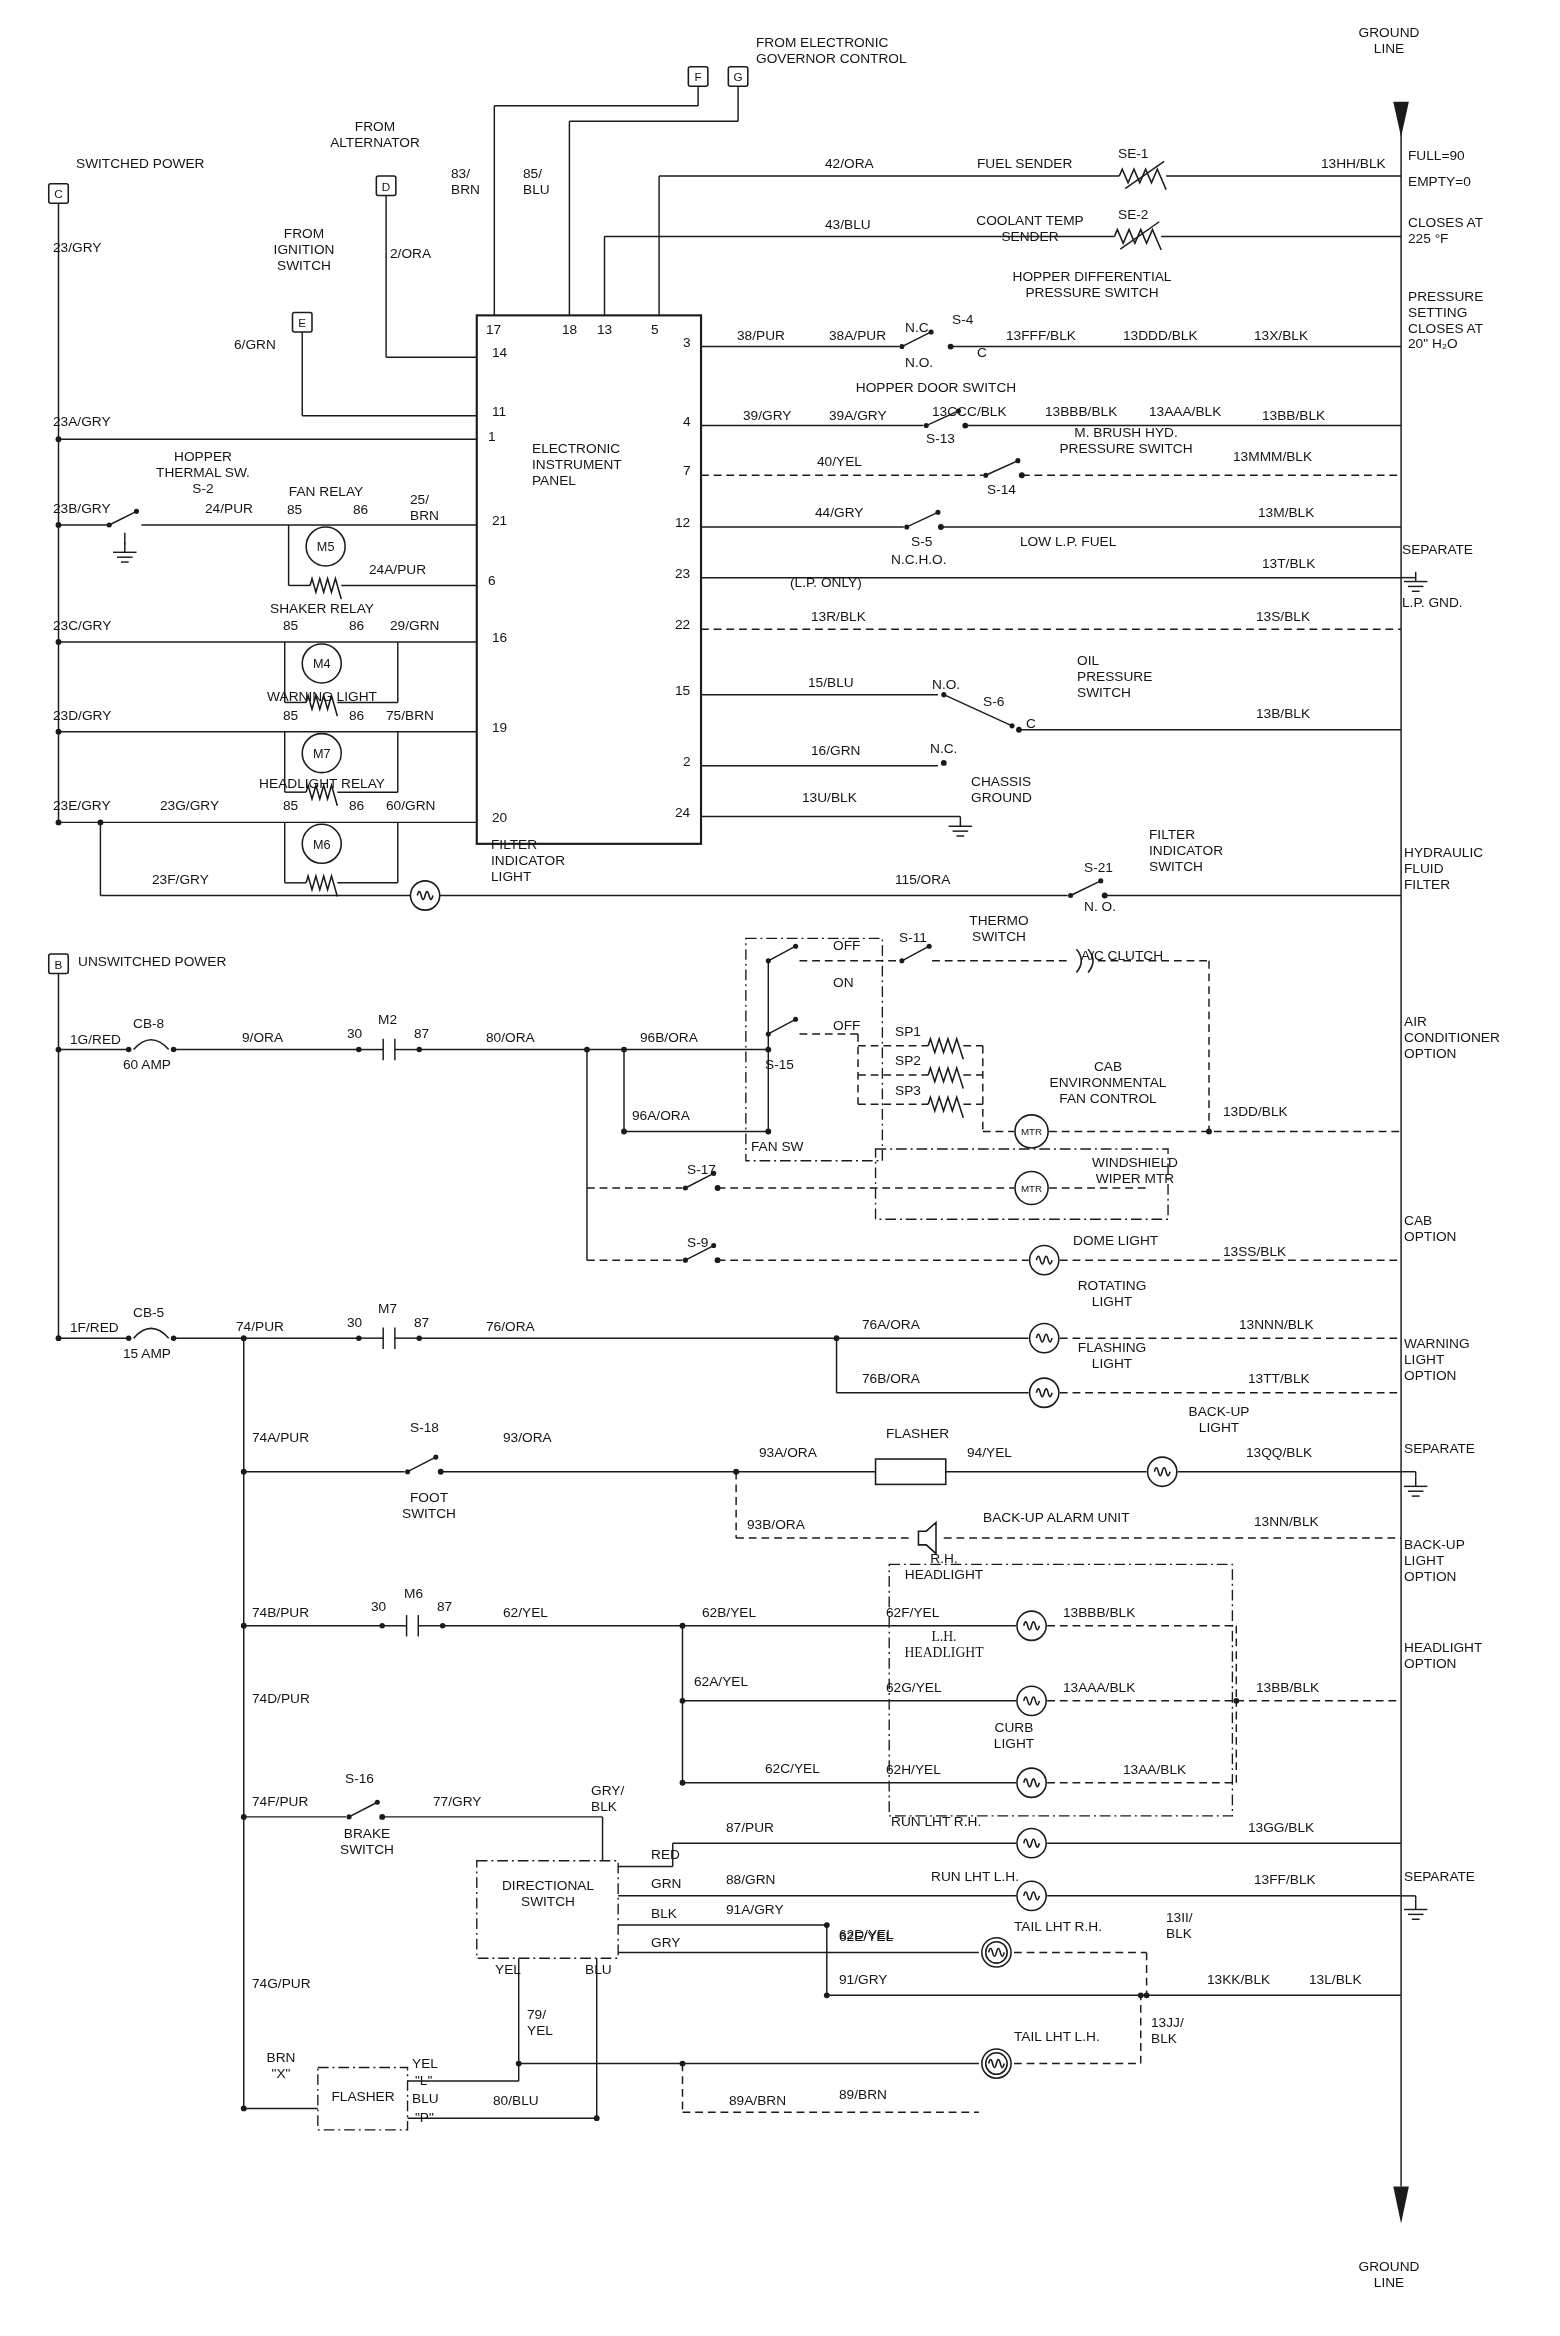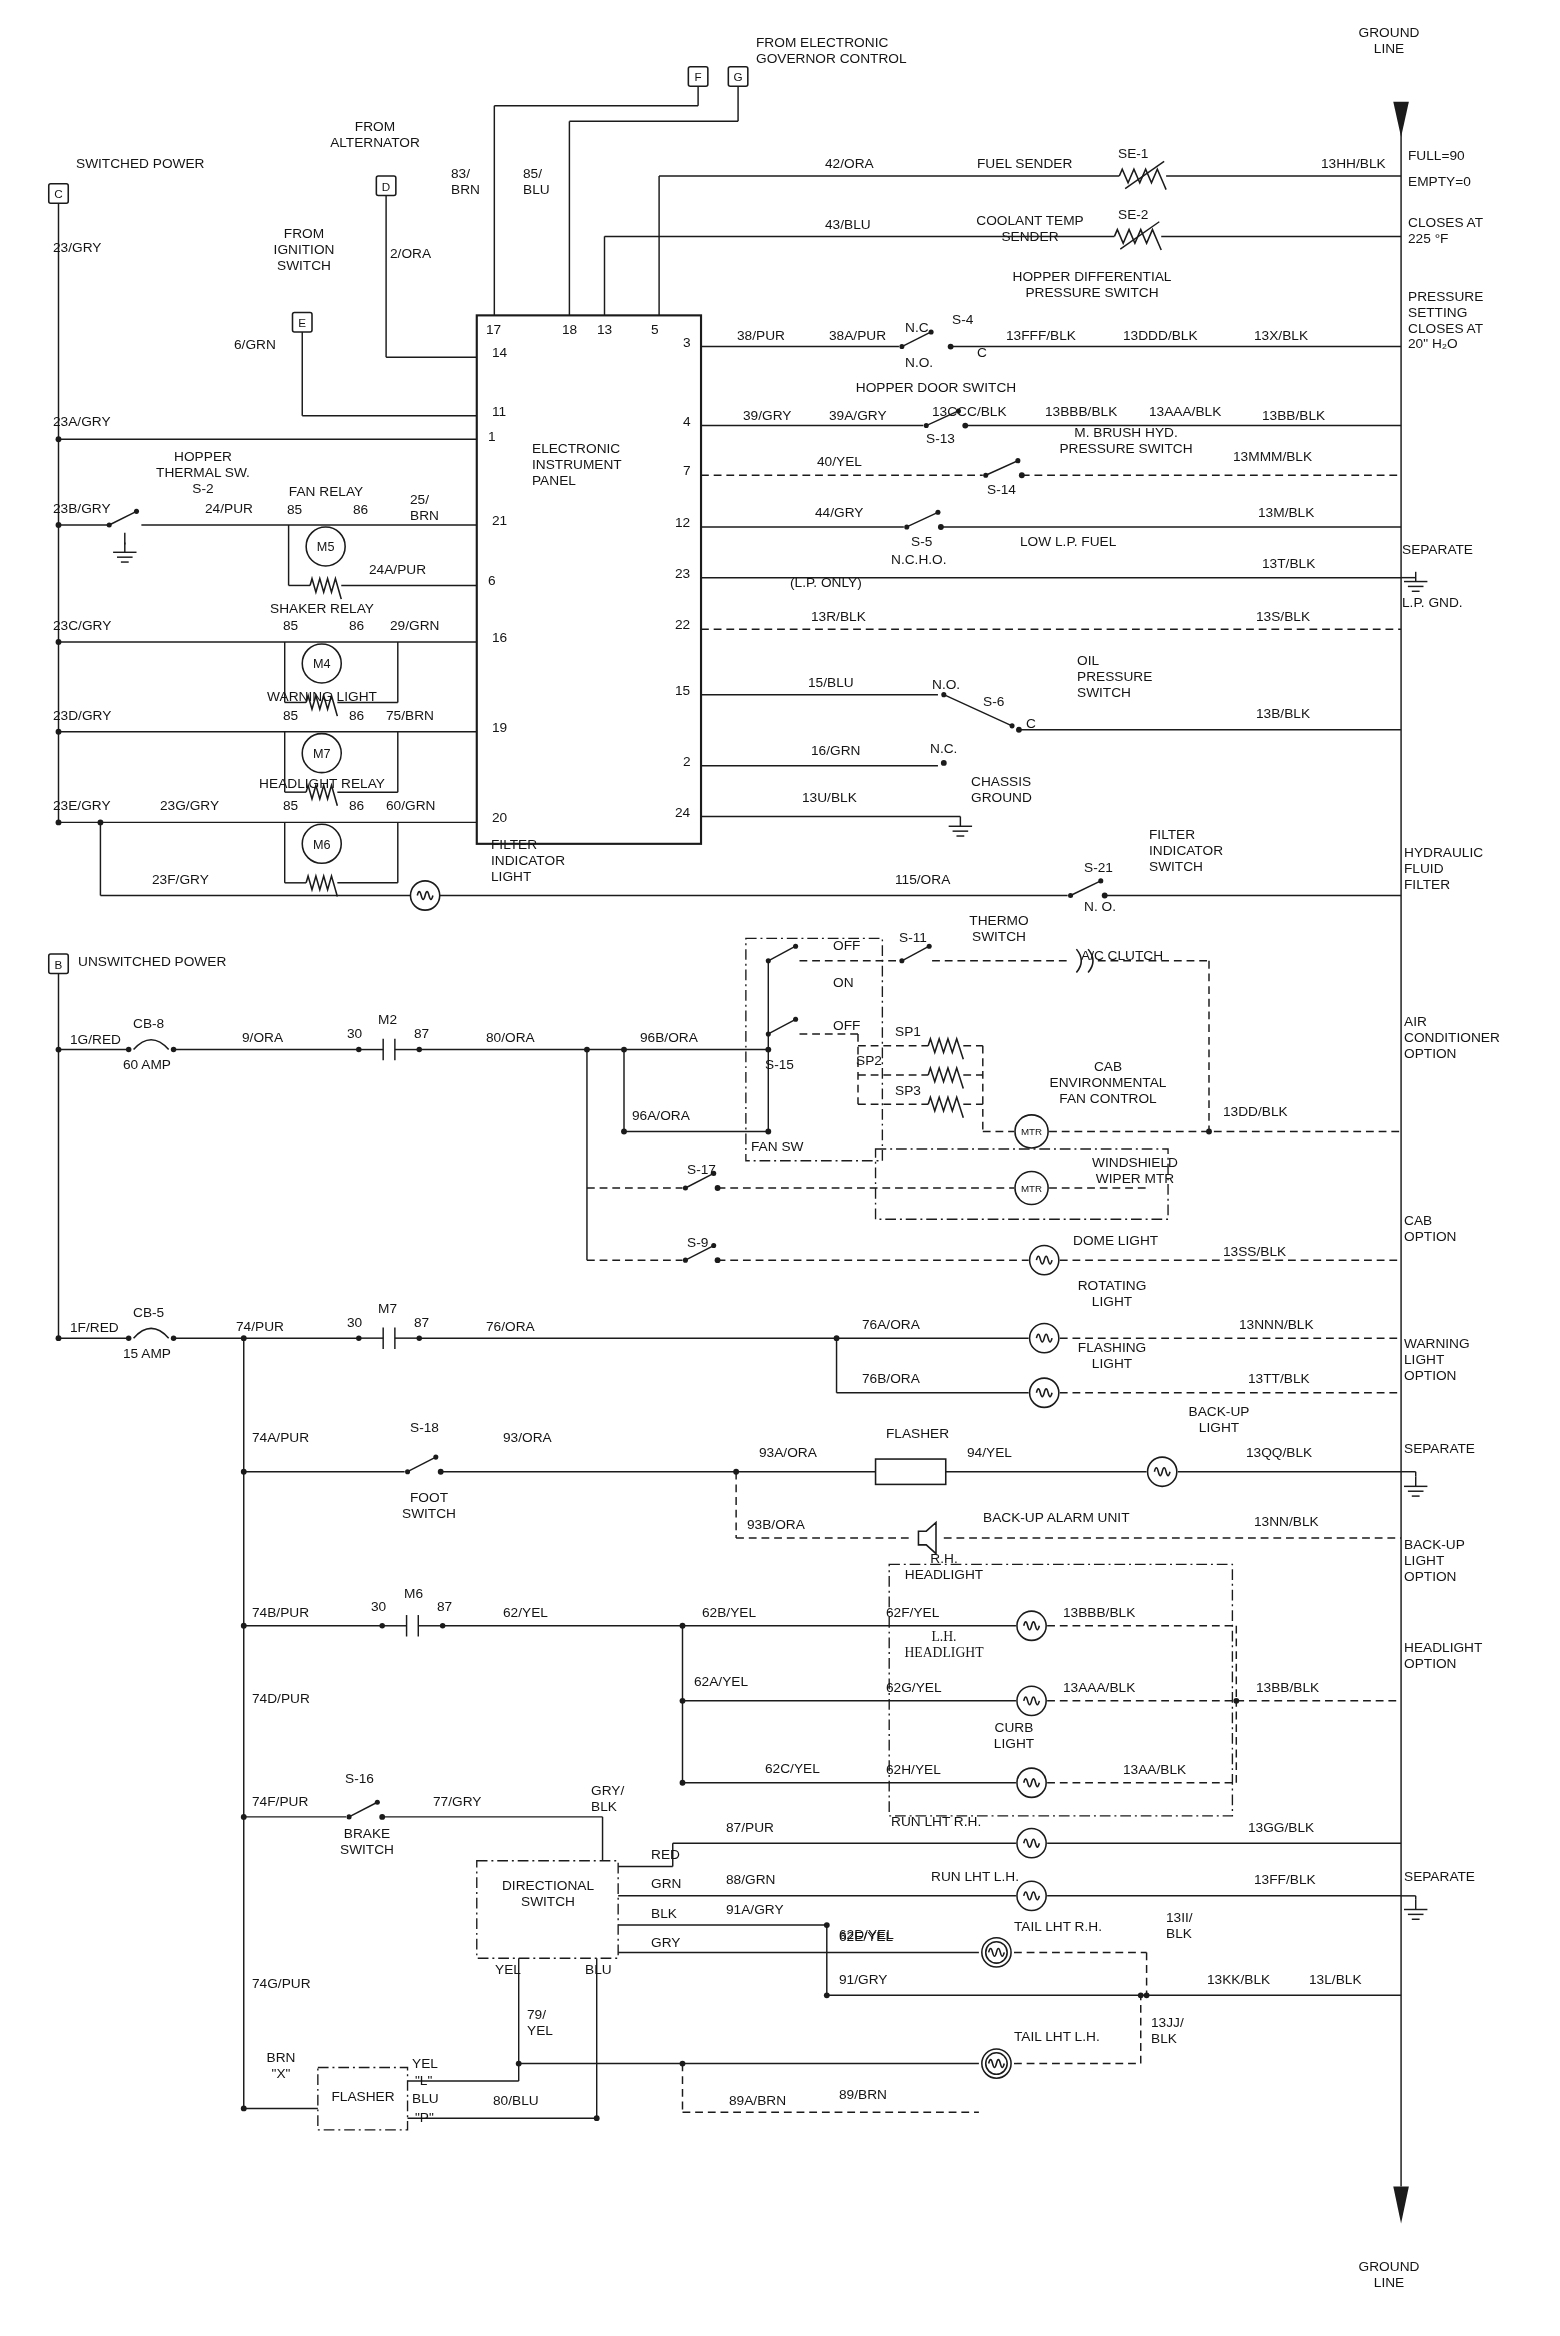--- a/index.html
+++ b/index.html
@@ -532,21 +532,21 @@
       <div class="lbl" style="left: 640px; top: 1030px;">96B/ORA</div>
       <div class="lbl" style="left: 833px; top: 938px;">OFF</div>
       <div class="lbl" style="left: 899px; top: 930px;">S-11</div>
       <div class="lbl c" style="left: 999px; top: 913px;">THERMO
 SWITCH</div>
       <div class="lbl" style="left: 1081px; top: 948px;">A/C CLUTCH</div>
       <div class="lbl" style="left: 833px; top: 975px;">ON</div>
       <div class="lbl" style="left: 833px; top: 1018px;">OFF</div>
       <div class="lbl" style="left: 765px; top: 1057px;">S-15</div>
       <div class="lbl" style="left: 895px; top: 1024px;">SP1</div>
-      <div class="lbl" style="left: 856px; top: 1053px;">SP2</div>
+      <div class="lbl" style="left: 895px; top: 1053px;">SP2</div>
       <div class="lbl" style="left: 895px; top: 1083px;">SP3</div>
       <div class="lbl c" style="left: 1108px; top: 1059px;">CAB
 ENVIRONMENTAL
 FAN CONTROL</div>
       <div class="lbl" style="left: 1223px; top: 1104px;">13DD/BLK</div>
       <div class="lbl" style="left: 632px; top: 1108px;">96A/ORA</div>
       <div class="lbl" style="left: 751px; top: 1139px;">FAN SW</div>
       <div class="lbl" style="left: 1404px; top: 1014px;">AIR
 CONDITIONER
 OPTION</div>

